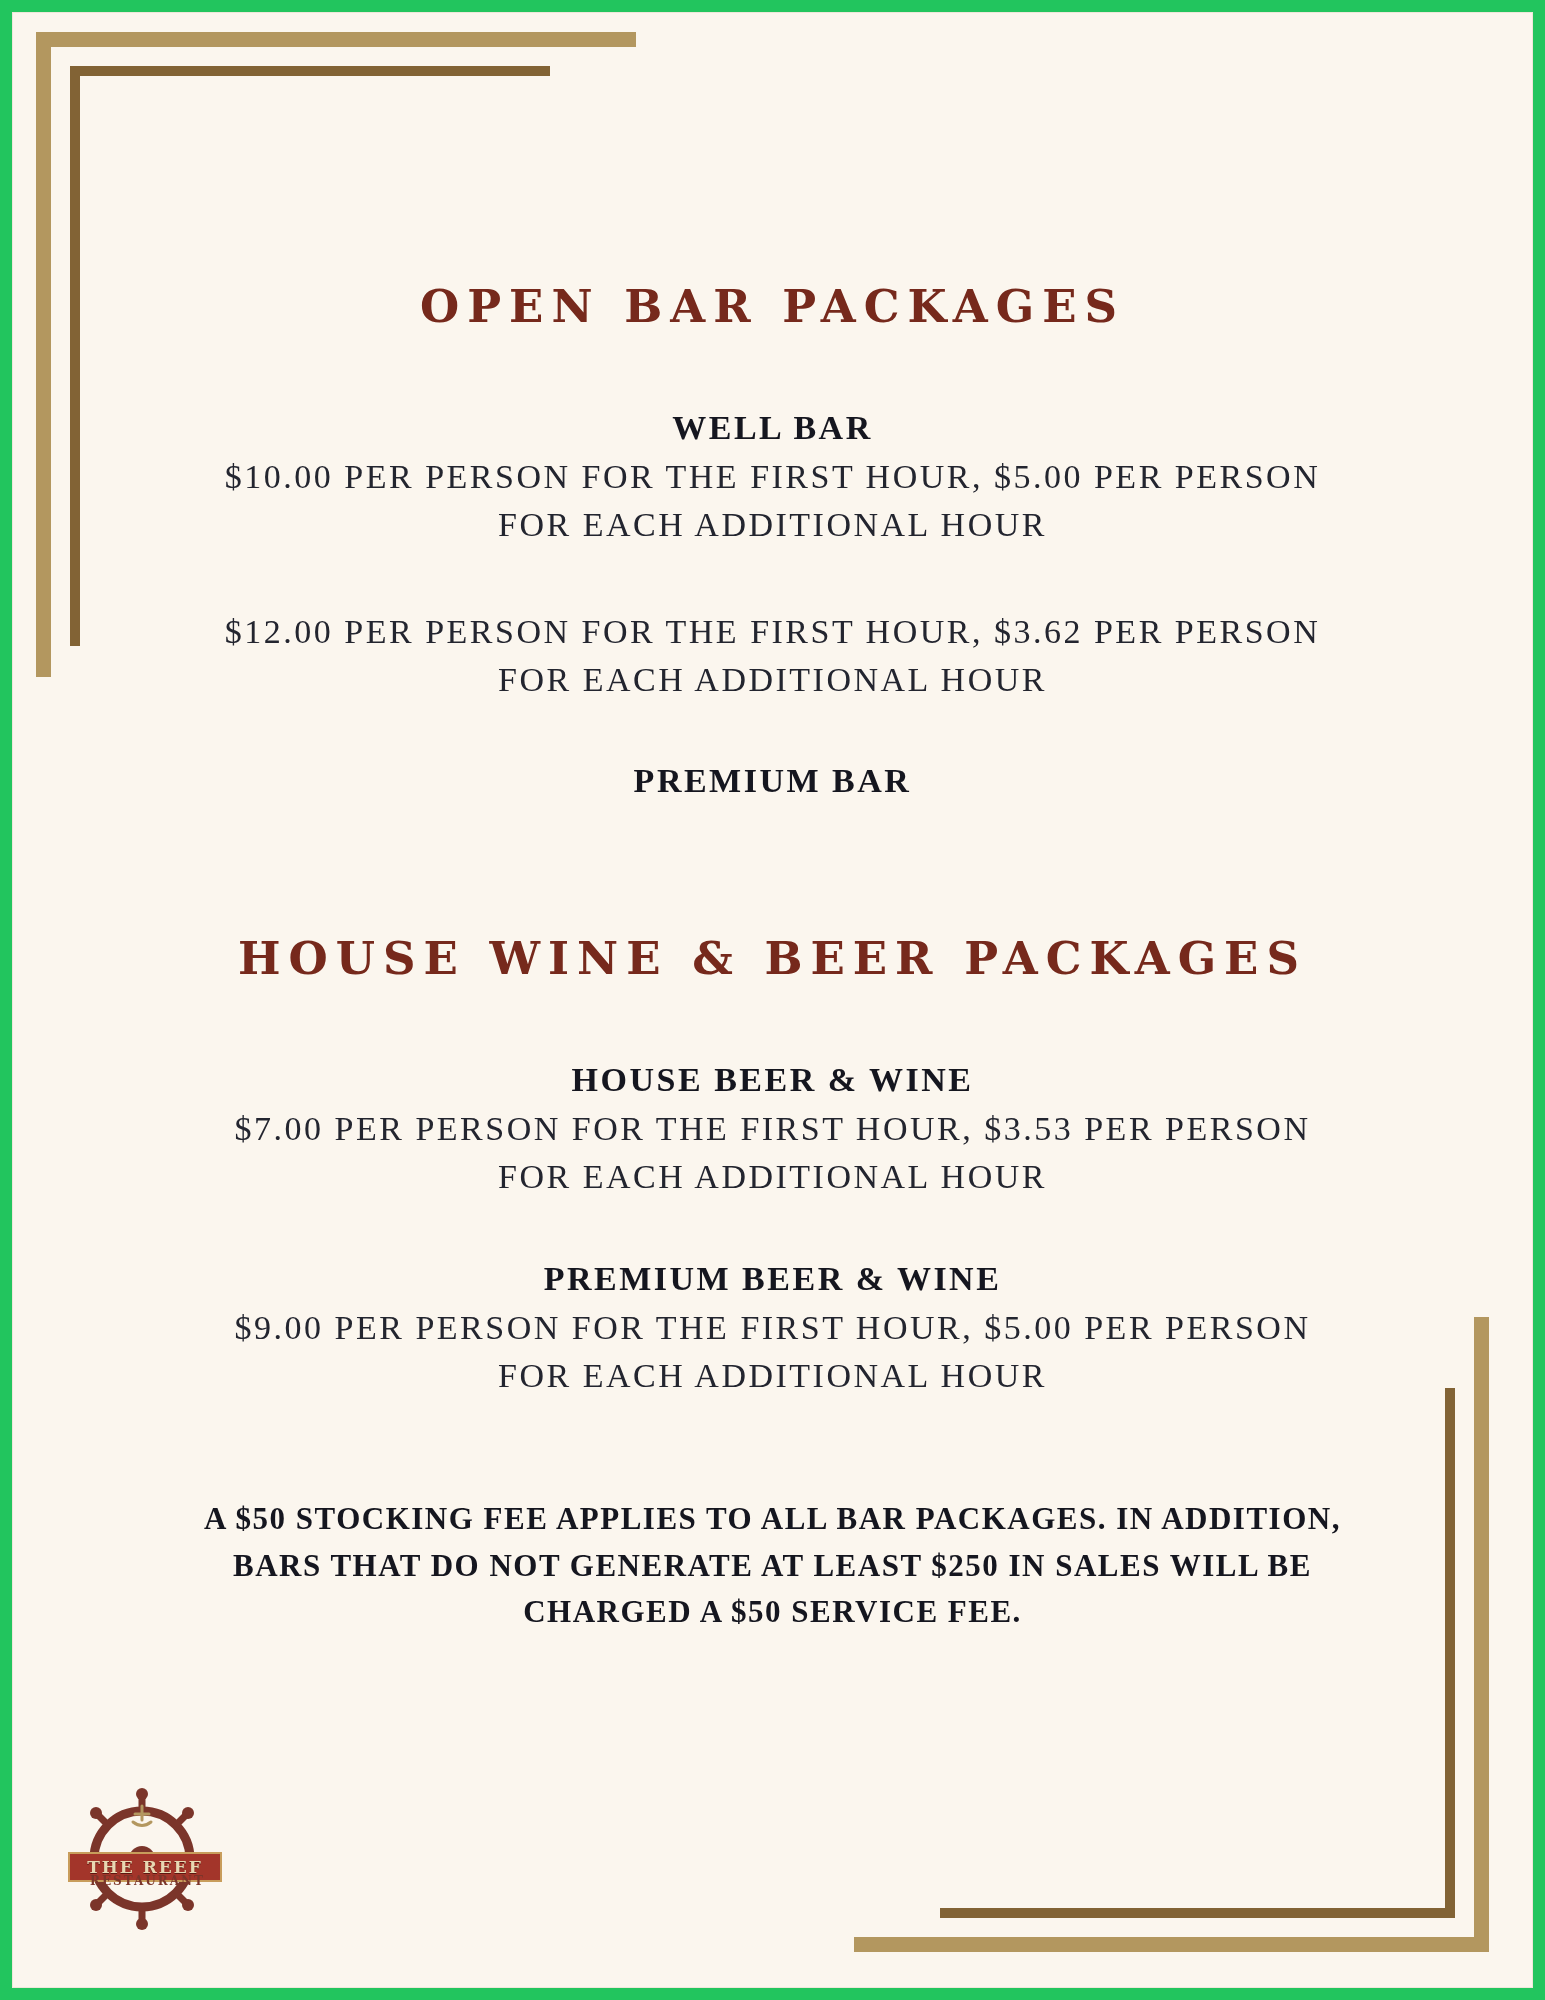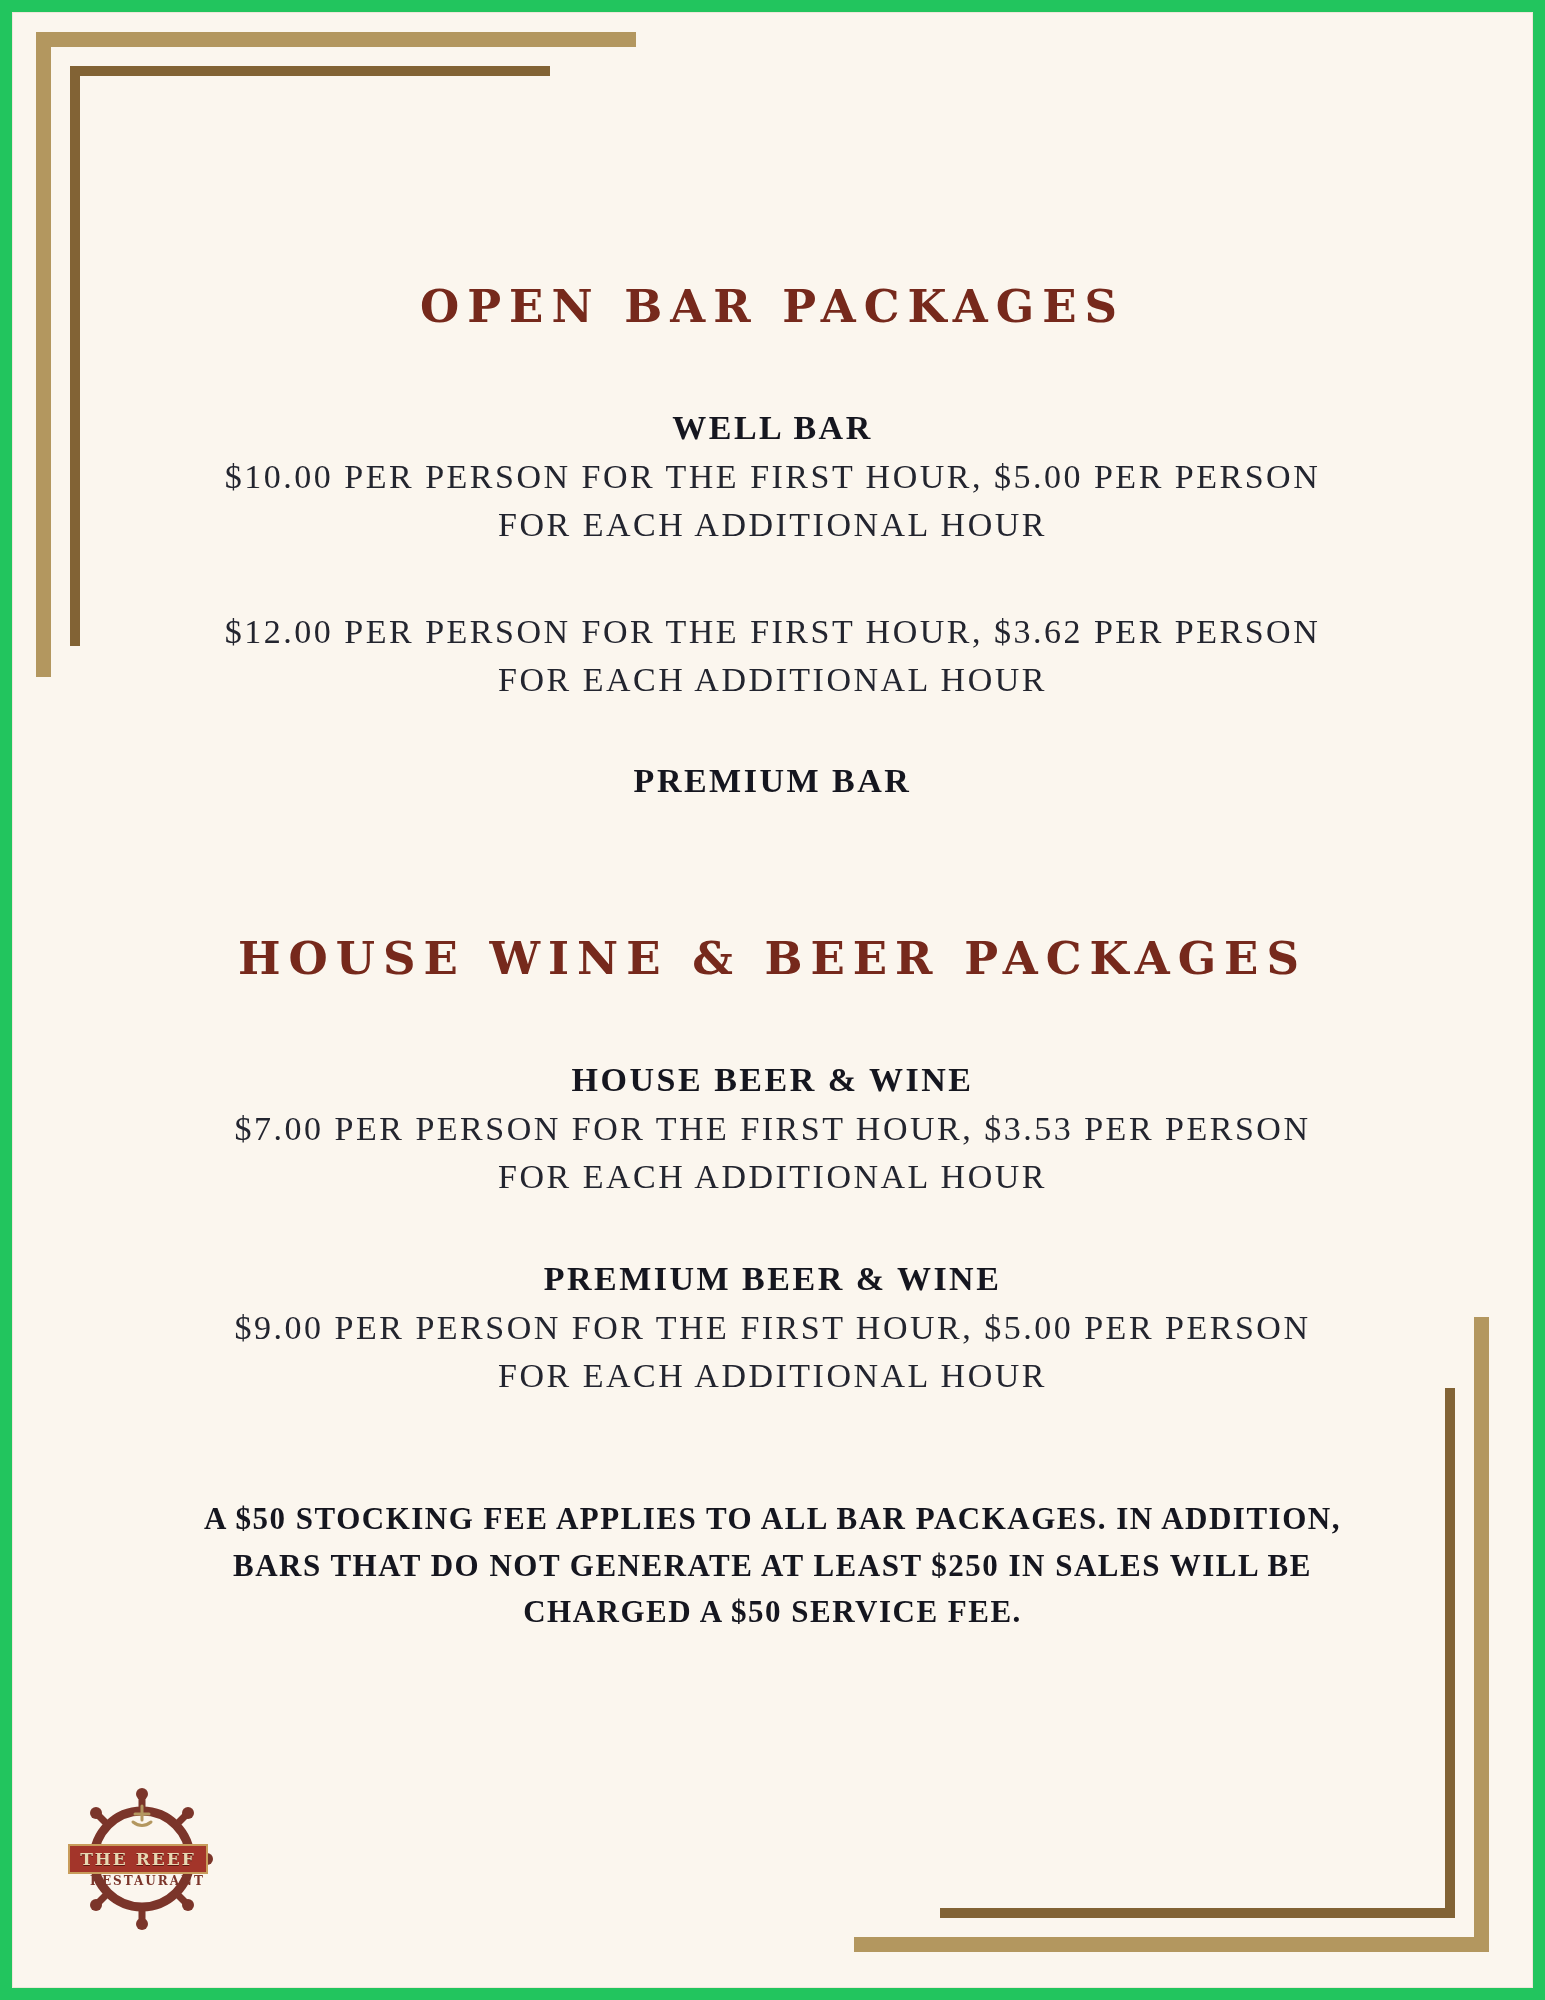--- a/index.html
+++ b/index.html
@@ -106,22 +106,22 @@
     position: absolute;
     left: 62px;
     bottom: 62px;
     width: 160px;
     height: 160px;
   }
   .logo svg { display: block; }
   .logo-plaque {
     position: absolute;
     left: 6px;
-    top: 66px;
-    width: 140px;
+    top: 74px;
+    width: 154px;
     height: 30px;
     background: #a3352a;
     border: 2px solid #c89d5b;
     box-sizing: border-box;
     display: flex;
     align-items: center;
     justify-content: center;
     font-family: "DejaVu Serif", serif;
     font-weight: 700;
     font-size: 17px;

